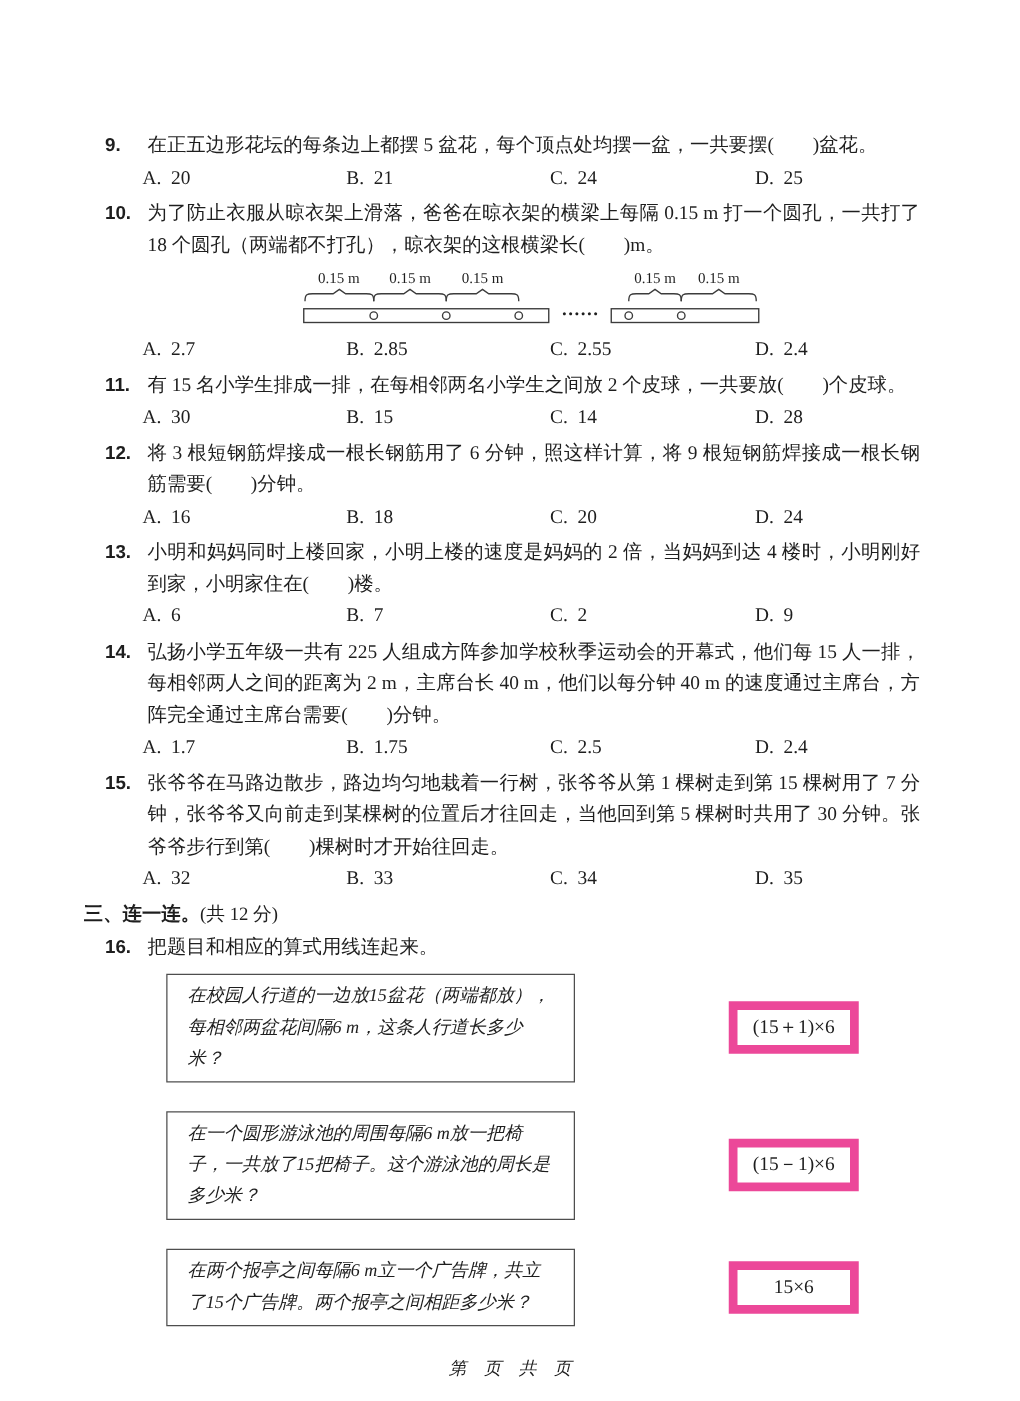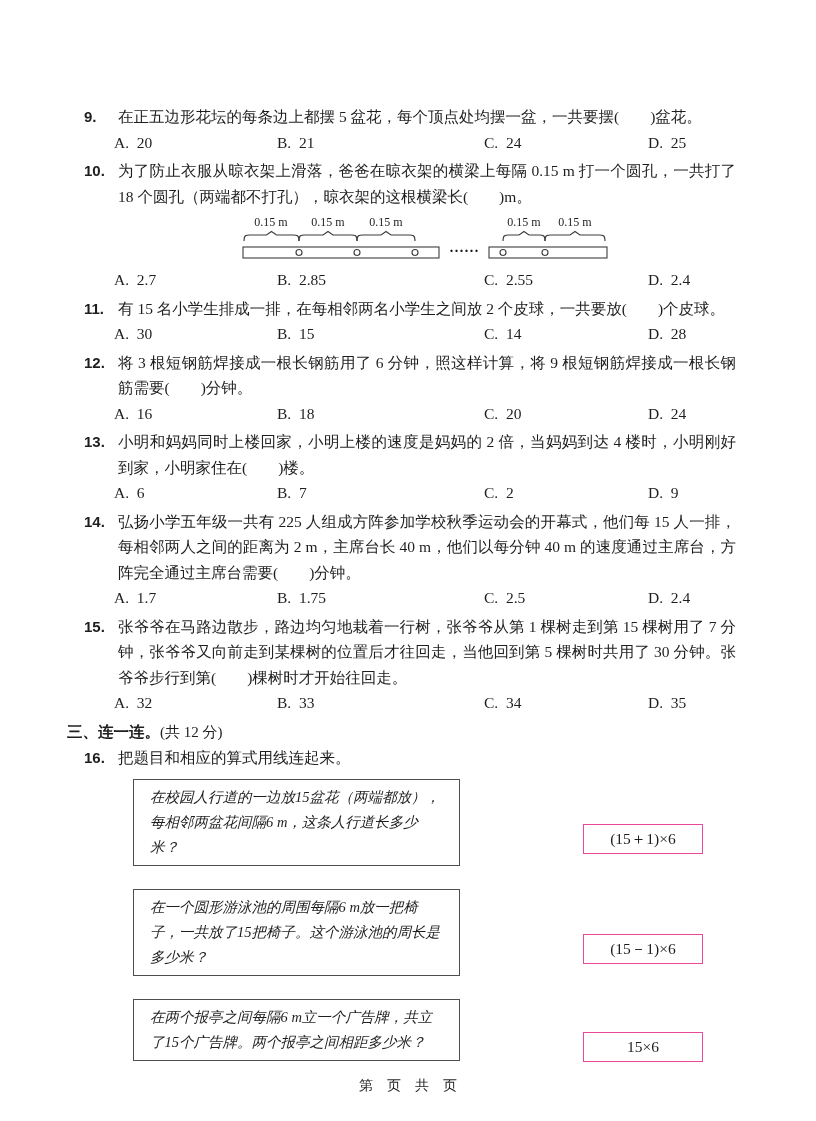--- a/index.html
+++ b/index.html
@@ -15,47 +15,46 @@
   .qtext {
     position:relative; padding-left:32px;
     font-size:15.5px; line-height:25.5px; text-align:justify;
   }
   .qnum {
     position:absolute; left:-2px; top:0;
     font-family:"Liberation Sans","DejaVu Sans",sans-serif;
     font-weight:bold; font-size:15px;
   }
   .opts { display:flex; padding-left:28px; font-size:15.5px; line-height:25.5px; }
-  .opt0 { width:163px; } .opt1 { width:163px; } .opt2 { width:164px;margin-left:44px; } .opt3 { flex:1; }
+  .opt0 { width:163px; } .opt1 { width:163px; } .opt2 { width:164px; } .opt3 { flex:1; }
 
   .diagram { display:block; margin:5px 0 1px 155px; }
 
   .sec-head { margin-left:-19px; font-size:15.5px; line-height:25.5px; }
   .sec-title { font-family:"Liberation Sans","DejaVu Sans",sans-serif; font-weight:bold;margin-top:10px; }
   .sec-score { font-size:15px; }
 
   .pairs { margin-top:8px; }
   .pair { position:relative; margin-bottom:23px; }
   .pair:last-child { margin-bottom:0; }
   .pbox {
     box-sizing:border-box; margin-left:47px; width:327px;
     border:1px solid #4e4e4e; padding:5px 16px;
     font-size:14.5px; line-height:25px; font-style:italic;
   }
   .ebox {
     position:absolute; left:497px; top:50%; transform:translateY(-50%);
-    box-sizing:border-box; width:120px; border:1px solid #ec4899;
+    box-sizing:border-box; width:104px; border:7px solid #ec4899;
     text-align:center; font-size:15.5px; line-height:20px; padding:4px 0;
     font-style:normal;
-    margin-top:17px;
   }
 
   .footer {
-    position:absolute; left:0; right:0; bottom:28px;
-    text-align:center; font-size:14px; line-height:14px; color:#1e1e1e;
+    position:absolute; left:0; right:0; bottom:18px;
+    text-align:center; font-size:14px; line-height:14px; color:#1e1e1e;font-style:italic;
   }
 </style>
 </head>
 <body>
 
 <div class="page">
   <div class="content">
 
     <div class="q">
       <div class="qtext">

